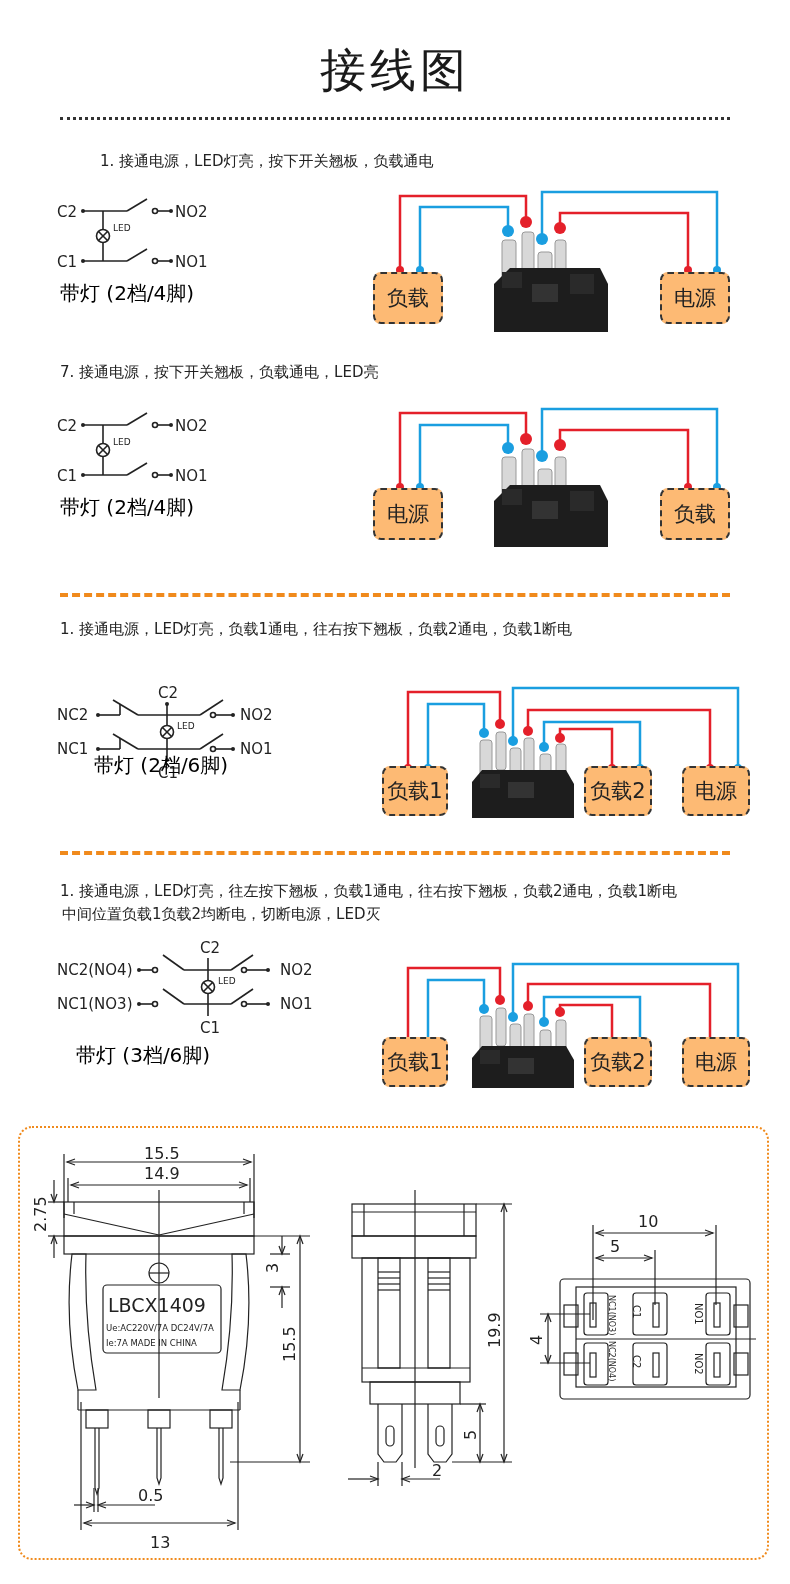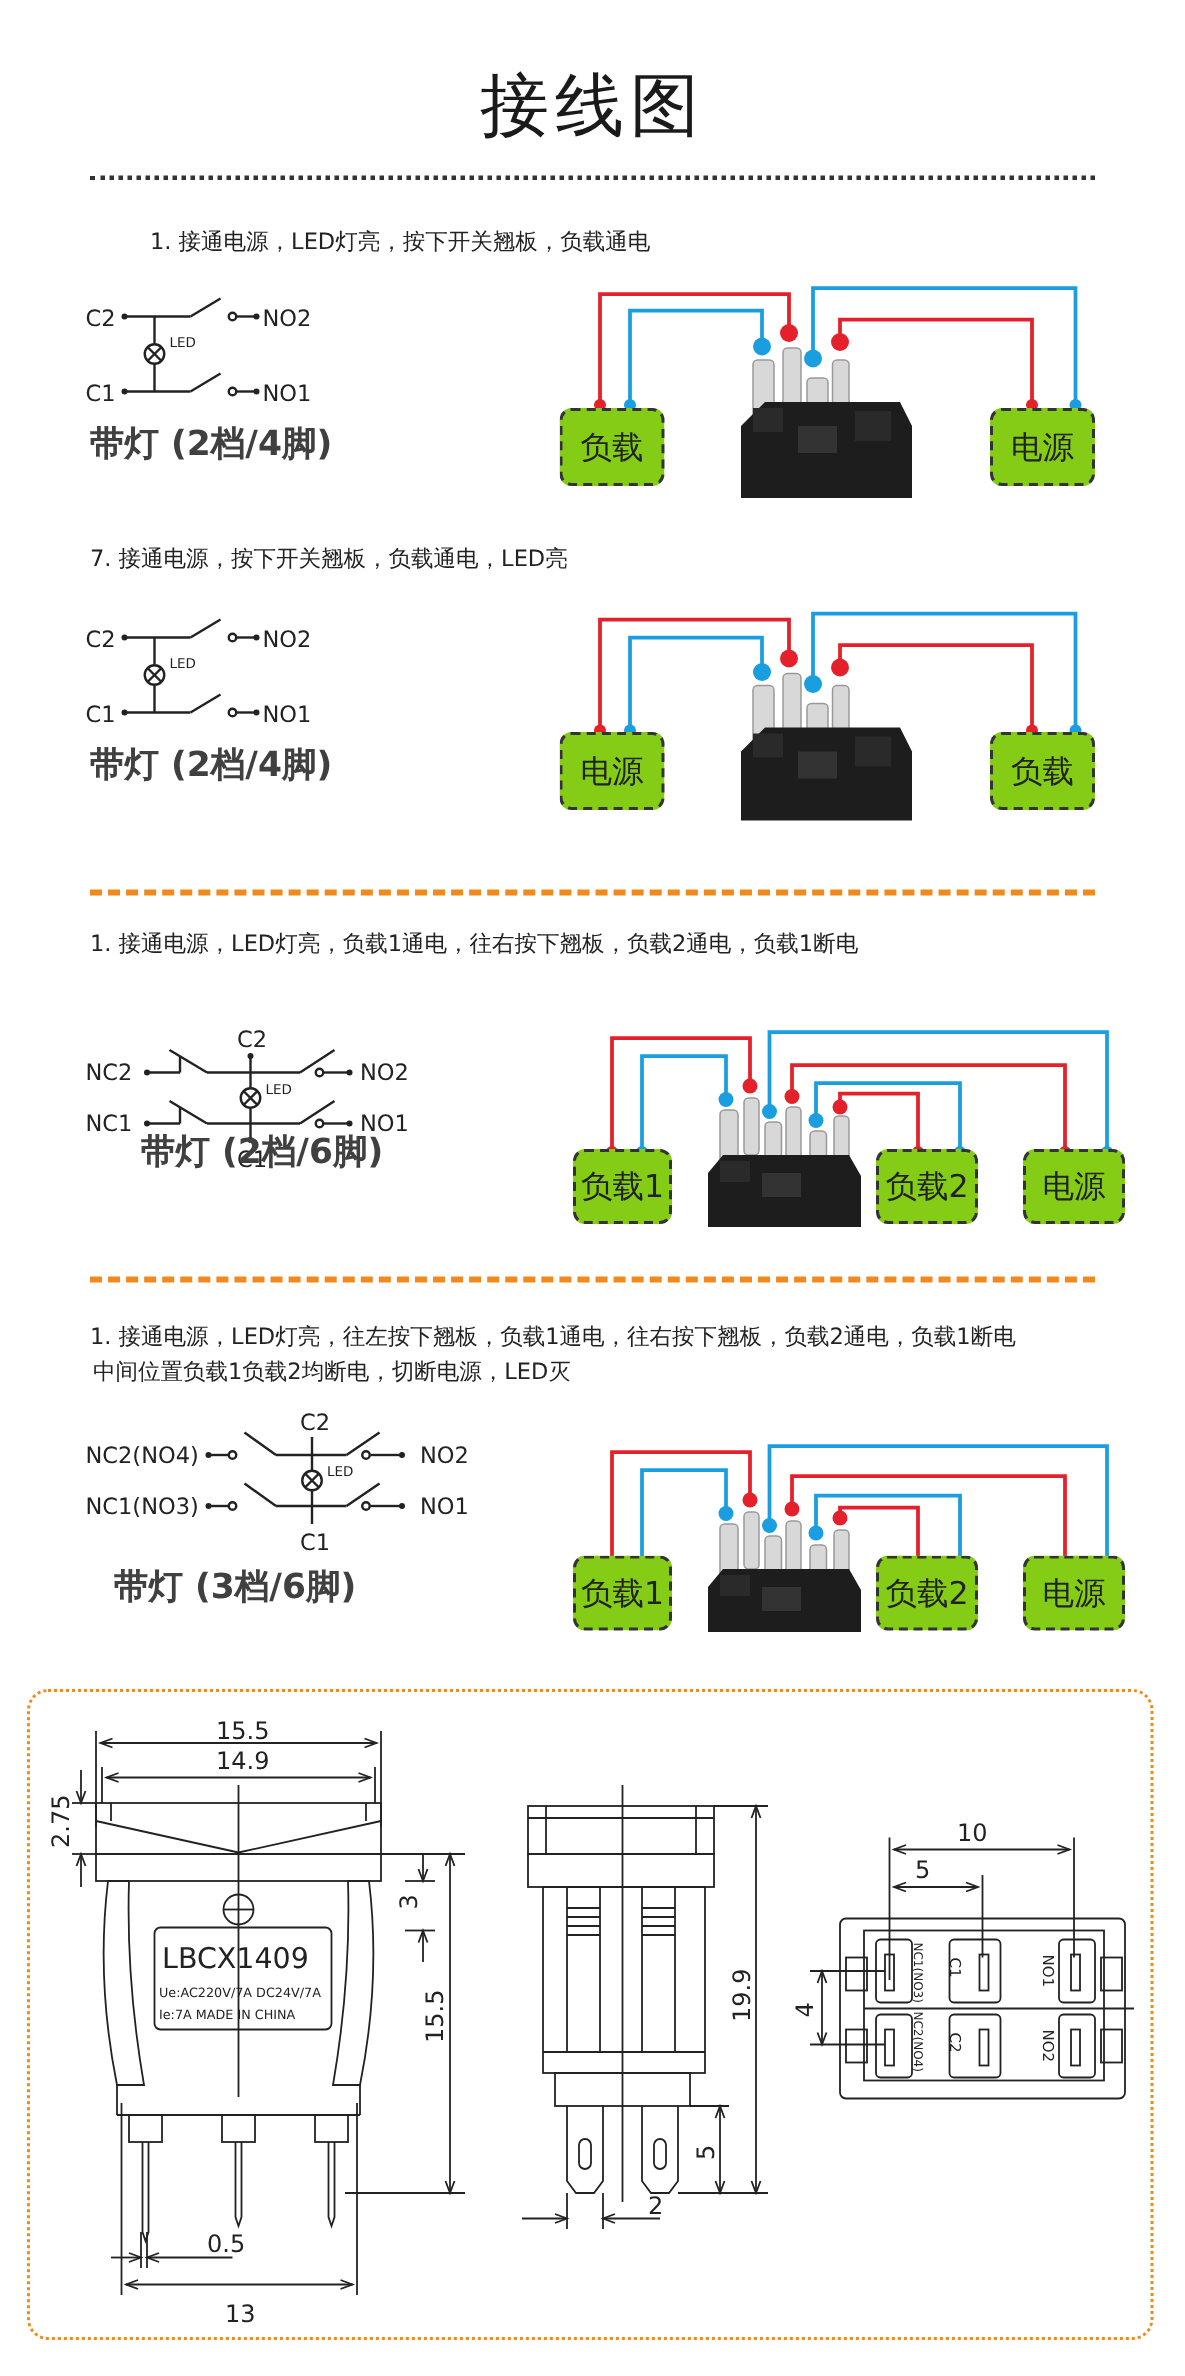--- a/index.html
+++ b/index.html
@@ -2,24 +2,24 @@
 <html><head>
 <meta charset="utf-8">
 <style>
   html, body { margin:0; padding:0; background:#ffffff; }
   body { width:790px; height:1584px; position:relative; overflow:hidden; font-family:"DejaVu Sans", sans-serif; color:#1a1a1a; }
   .abs { position:absolute; }
   .title { left:0; width:790px; top:40px; text-align:center; font-size:46px; font-weight:400; letter-spacing:4px; color:#1a1a1a; }
   .topdots { left:60px; width:670px; top:117px; height:0; border-top:3px dotted #333; }
   .odash { left:60px; width:670px; height:0; border-top:4px dashed #f08a1c; }
   .step { font-size:15px; color:#222; white-space:nowrap; }
-  .orange-label { font-size:23px; color:#404040; white-space:nowrap;font-weight:bold; }
+  .orange-label { font-size:20px; color:#000000; white-space:nowrap; }
   .sch-text { font-size:15px; fill:#222; font-family:"DejaVu Sans", sans-serif; }
   .sch-led { font-size:9px; fill:#222; font-family:"DejaVu Sans", sans-serif; }
-  .box { border:2px dashed #333; border-radius:8px; background:#84cc16; font-size:21px; display:flex; align-items:center; justify-content:center; color:#222; }
+  .box { border:2px dashed #333; border-radius:8px; background:#fdba74; font-size:21px; display:flex; align-items:center; justify-content:center; color:#222; }
   svg { position:absolute; overflow:visible; }
   .spec-frame { left:18px; top:1126px; width:747px; height:430px; border:2px dotted #f08a1c; border-radius:14px; }
   .dim { font-family:"DejaVu Sans", sans-serif; font-size:16px; fill:#222; }
   .dim-s { font-family:"DejaVu Sans", sans-serif; font-size:9px; fill:#222; }
 </style>
 </head>
 <body>
 
 <div class="abs title">接线图</div>
 <div class="abs topdots"></div>

